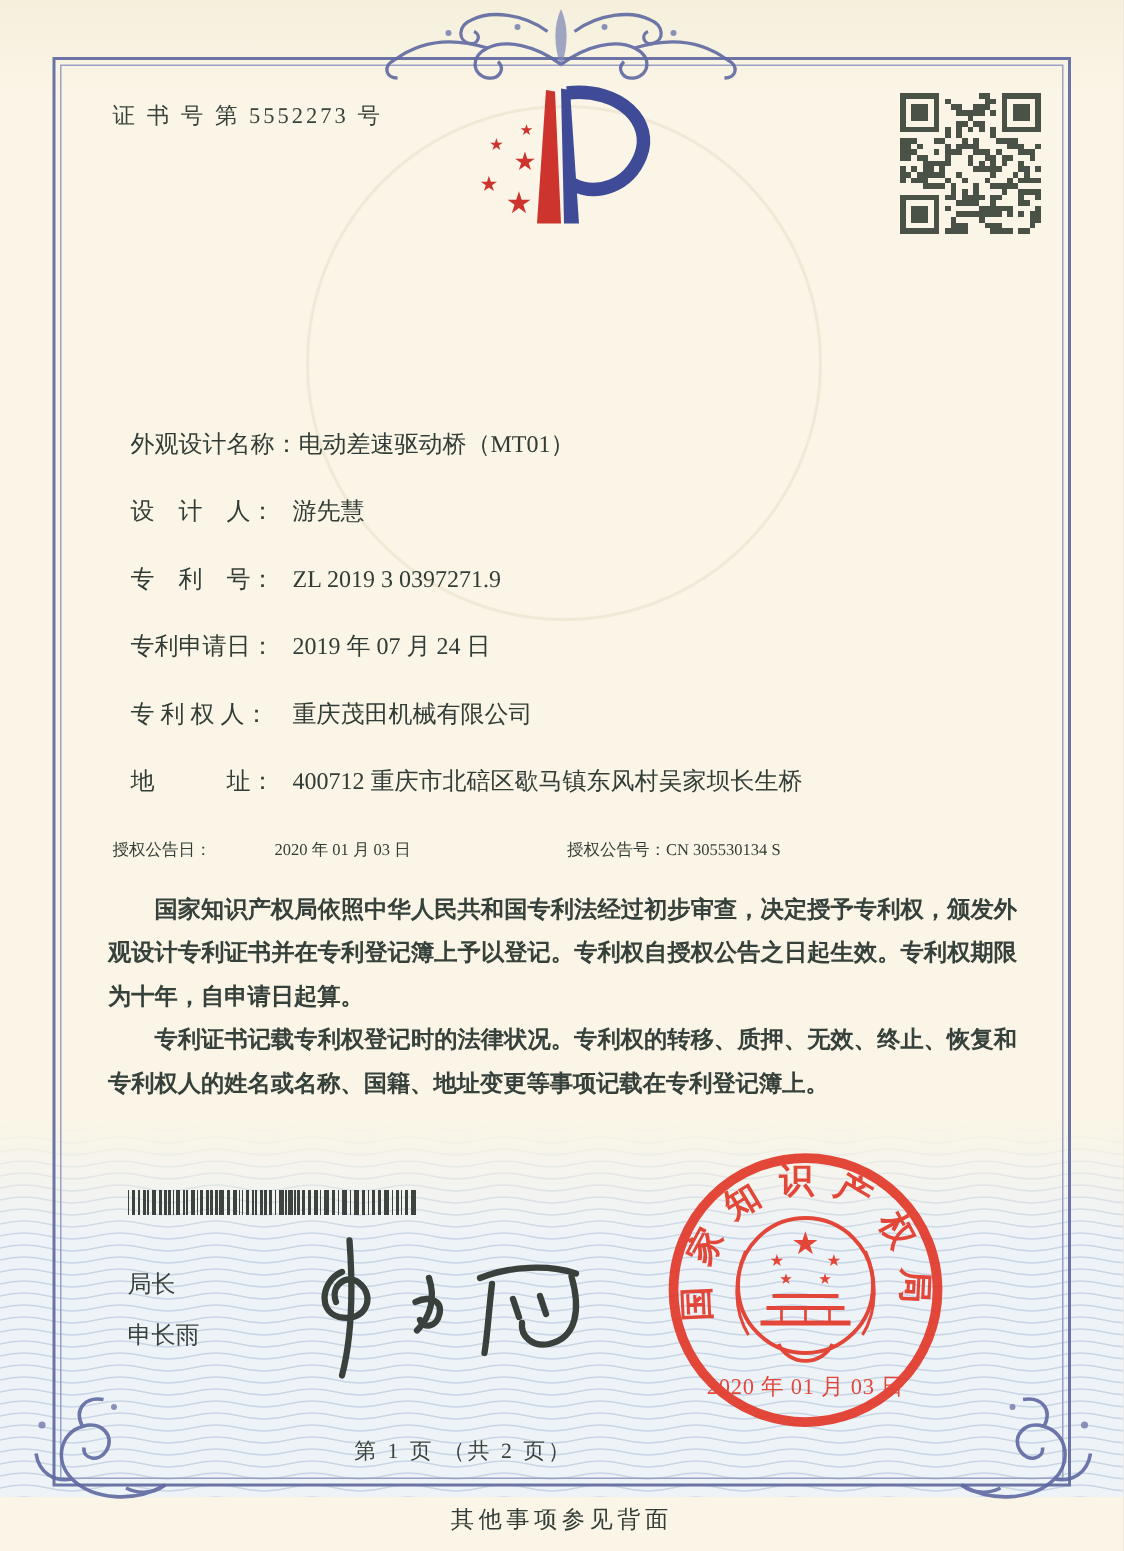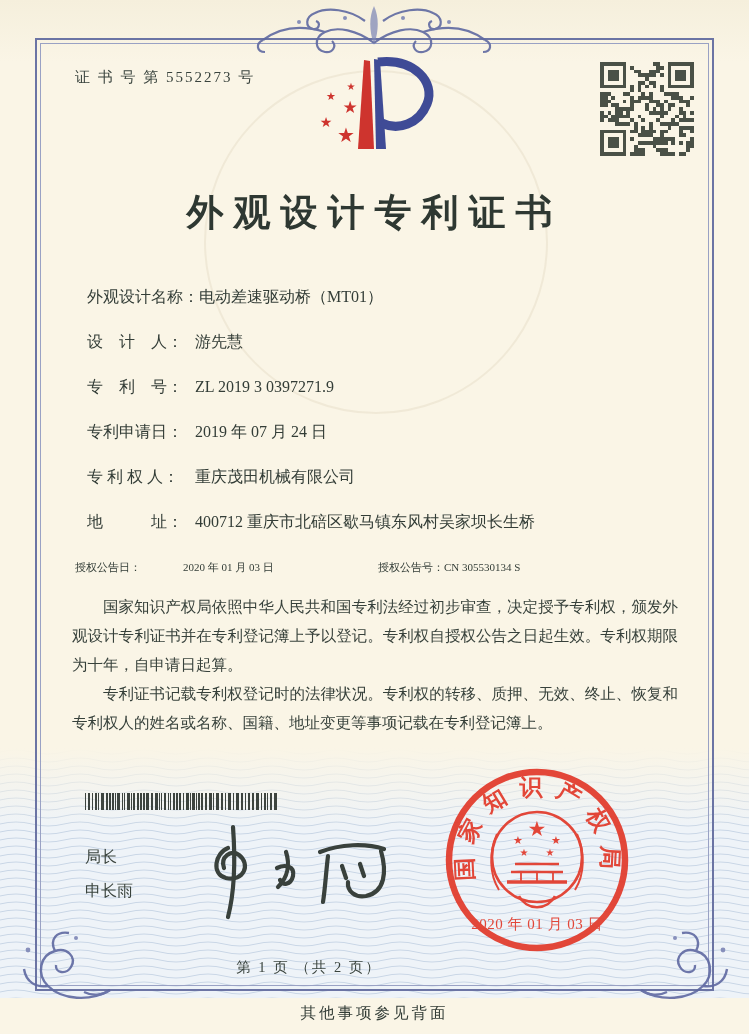--- a/index.html
+++ b/index.html
@@ -29,21 +29,21 @@
   .qr{position:absolute;left:600px;top:62px;}
   .doc-title{position:absolute;left:0;top:188px;width:749px;text-align:center;
     font-size:37px;font-weight:bold;letter-spacing:10px;color:#2e3832;}
   .fields{position:absolute;left:75px;top:274px;right:55px;font-size:16px;}
   .field-row{height:45px;line-height:45px;white-space:nowrap;margin-left:12px;}
   .field-label{display:inline-block;min-width:108px;}
   .grant-row{position:absolute;left:75px;top:545px;right:40px;height:45px;line-height:45px;font-size:11px;white-space:nowrap;}
   .grant-right{position:absolute;left:303px;top:0;}
   .paragraphs{position:absolute;left:72px;top:592px;width:606px;font-size:15.5px;line-height:29px;
     text-align:justify;color:#37413b;}
-  .paragraphs p{margin:0;text-indent:2em;}
+  .paragraphs p{margin:0;text-indent:2em;font-weight:bold;}
   .barcode{position:absolute;left:85px;top:793px;}
   .sig-block{position:absolute;left:85px;top:840px;font-size:16px;line-height:34px;color:#39433d;
     font-family:"Liberation Sans","DejaVu Sans",sans-serif;}
   .signature{position:absolute;left:198px;top:820px;}
   .seal{position:absolute;left:441px;top:764px;opacity:0.93;}
   .page-footer{position:absolute;left:0;top:958px;width:618px;text-align:center;font-size:14.5px;letter-spacing:2px;color:#39433d;}
   .back-note{position:absolute;left:0;top:1003px;width:749px;text-align:center;font-size:15.5px;letter-spacing:3px;color:#333d37;}
   svg{display:block;}
 </style>
 </head>
@@ -428,21 +428,20 @@
             <rect x="16" y="24" width="1" height="1"></rect>
             <rect x="17" y="24" width="1" height="1"></rect>
             <rect x="18" y="24" width="1" height="1"></rect>
             <rect x="19" y="24" width="1" height="1"></rect>
             <rect x="21" y="24" width="1" height="1"></rect>
             <rect x="22" y="24" width="1" height="1"></rect>
           </g>
       </svg>
     </div>
 
-    <div class="doc-title">外观设计专利证书</div>
 
     <div class="fields">
       <div class="field-row">
         <span class="field-label">外观设计名称：</span><span>电动差速驱动桥（MT01）</span>
       </div>
       <div class="field-row">
         <span class="field-label">设　计　人：</span><span>游先慧</span>
       </div>
       <div class="field-row">
         <span class="field-label">专　利　号：</span><span>ZL 2019 3 0397271.9</span>

